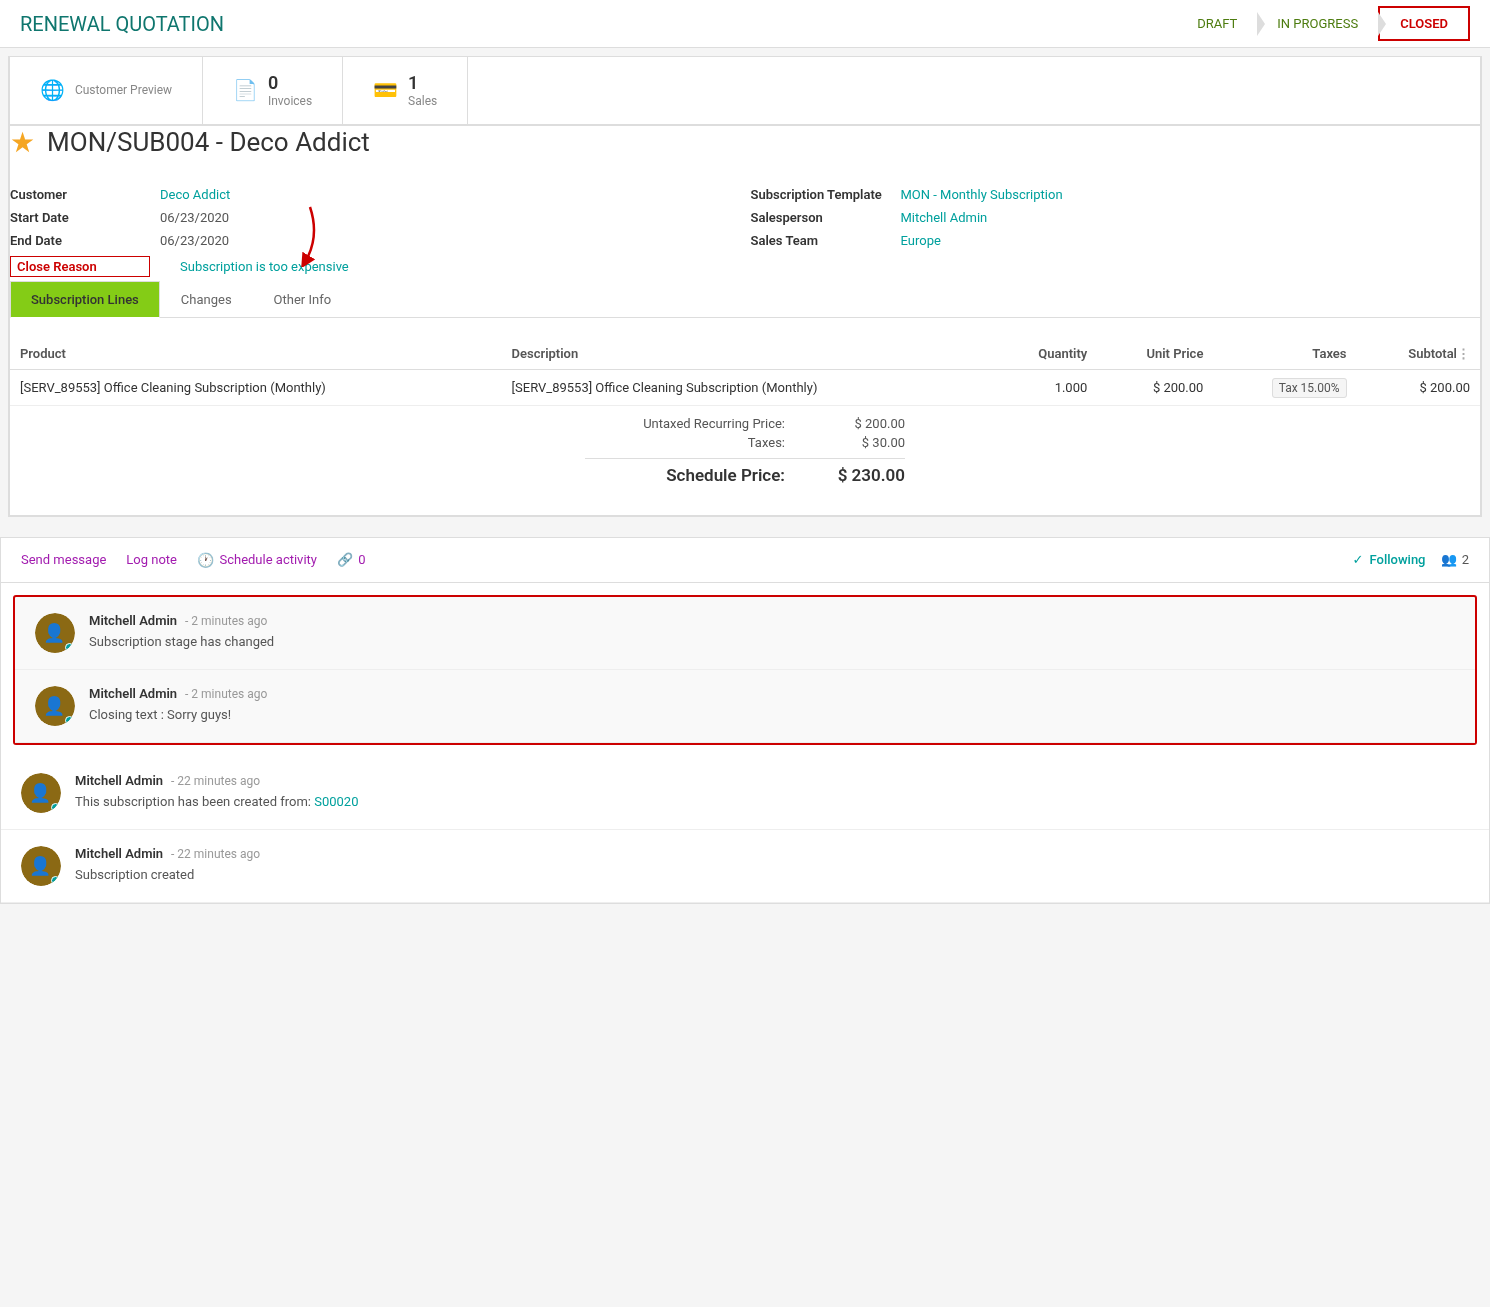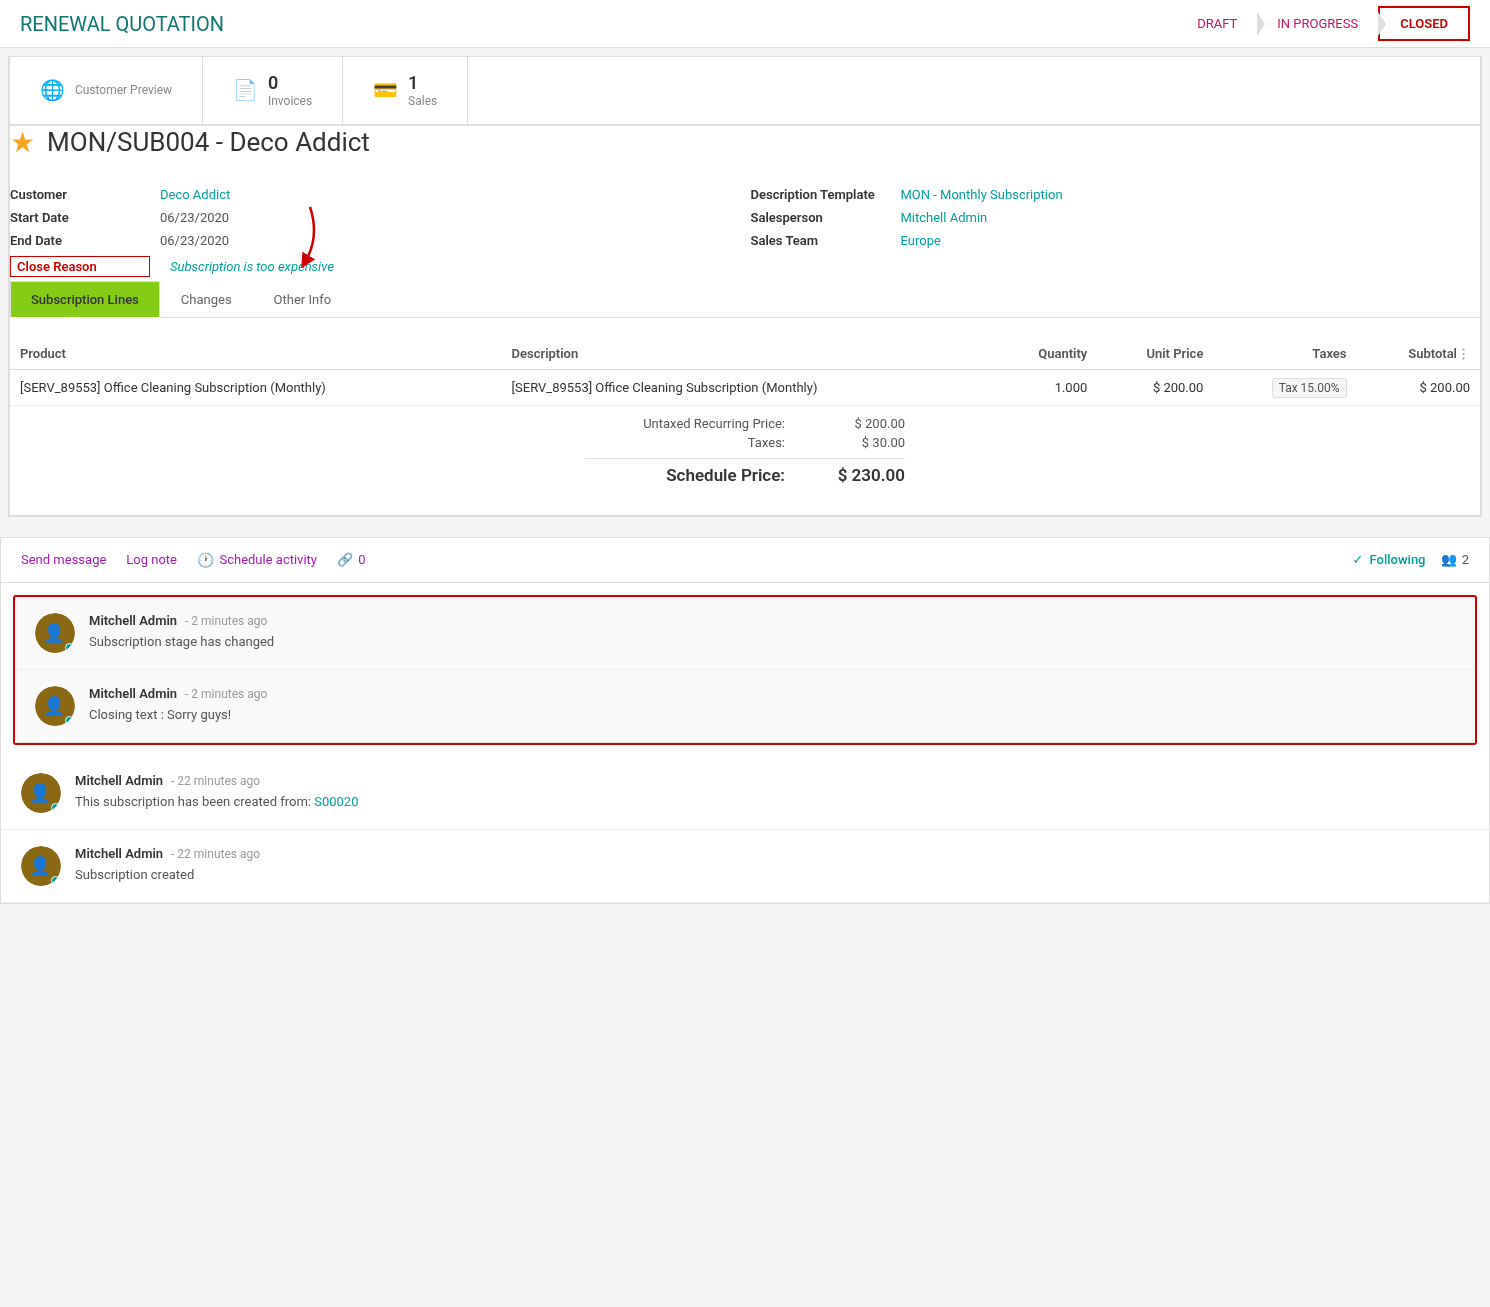--- a/index.html
+++ b/index.html
@@ -10,21 +10,21 @@
       display: flex; align-items: center; justify-content: space-between;
       background: #fff; border-bottom: 1px solid #ddd; padding: 0 20px; height: 48px;
     }
     .top-bar-title {
       color: #0f766e; font-weight: 400; font-size: 20px; text-transform: uppercase;
     }
     .status-steps {
       display: flex; align-items: center; gap: 0;
     }
     .status-step {
-      padding: 8px 20px; font-size: 13px; color: #be185d; position: relative;
+      padding: 8px 20px; font-size: 13px; color: #4d7c0f; position: relative;
       display: flex; align-items: center;
     }
     .status-step::after {
       content: ''; position: absolute; right: -8px; top: 50%; transform: translateY(-50%);
       width: 0; height: 0;
       border-top: 12px solid transparent; border-bottom: 12px solid transparent;
       border-left: 8px solid #ddd; z-index: 1;
     }
     .status-step.active {
       border: 2px solid #cc0000; color: #cc0000; font-weight: 600;
@@ -235,35 +235,35 @@
             <div class="field-row">
     <span class="field-label">Start Date</span>
     <span class="field-value">06/23/2020</span>
   </div>
             <div class="field-row">
     <span class="field-label">End Date</span>
     <span class="field-value">06/23/2020</span>
   </div>
             <div class="close-reason-row" style="position: relative;">
   <span class="close-reason-label">Close Reason</span>
-  <span class="field-value link" style="margin-left:10px;font-style:italic;">Subscription is too expensive</span>
+  <span class="field-value link" style="margin-left:20px;">Subscription is too expensive</span>
   <svg class="arrow-svg" width="100" height="70">
     <defs>
       <marker id="arrowhead" markerWidth="6" markerHeight="6" refX="3" refY="3" orient="auto">
         <polygon points="0 0, 6 3, 0 6" fill="#cc0000"></polygon>
       </marker>
     </defs>
     <path d="M 60 10 Q 70 40 55 65" stroke="#cc0000" stroke-width="2.5" fill="none" marker-end="url(#arrowhead)"></path>
   </svg>
 </div>
           </div>
         <div class="col-fields">
 
         <div class="field-row">
-    <span class="field-label">Description Template</span>
+    <span class="field-label">Subscription Template</span>
     <span class="field-value link">MON - Monthly Subscription</span>
   </div>
             <div class="field-row">
     <span class="field-label">Salesperson</span>
     <span class="field-value link">Mitchell Admin</span>
   </div>
             <div class="field-row">
     <span class="field-label">Sales Team</span>
     <span class="field-value link">Europe</span>
   </div>

